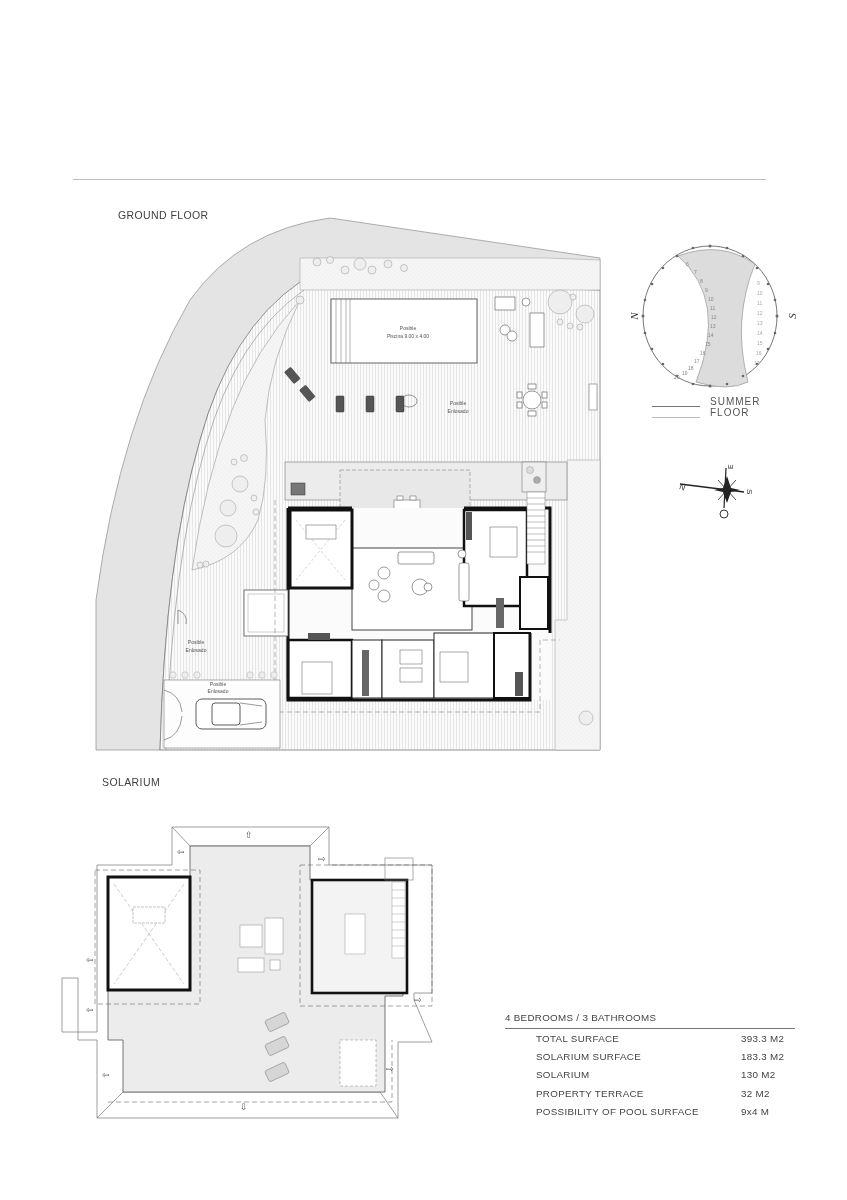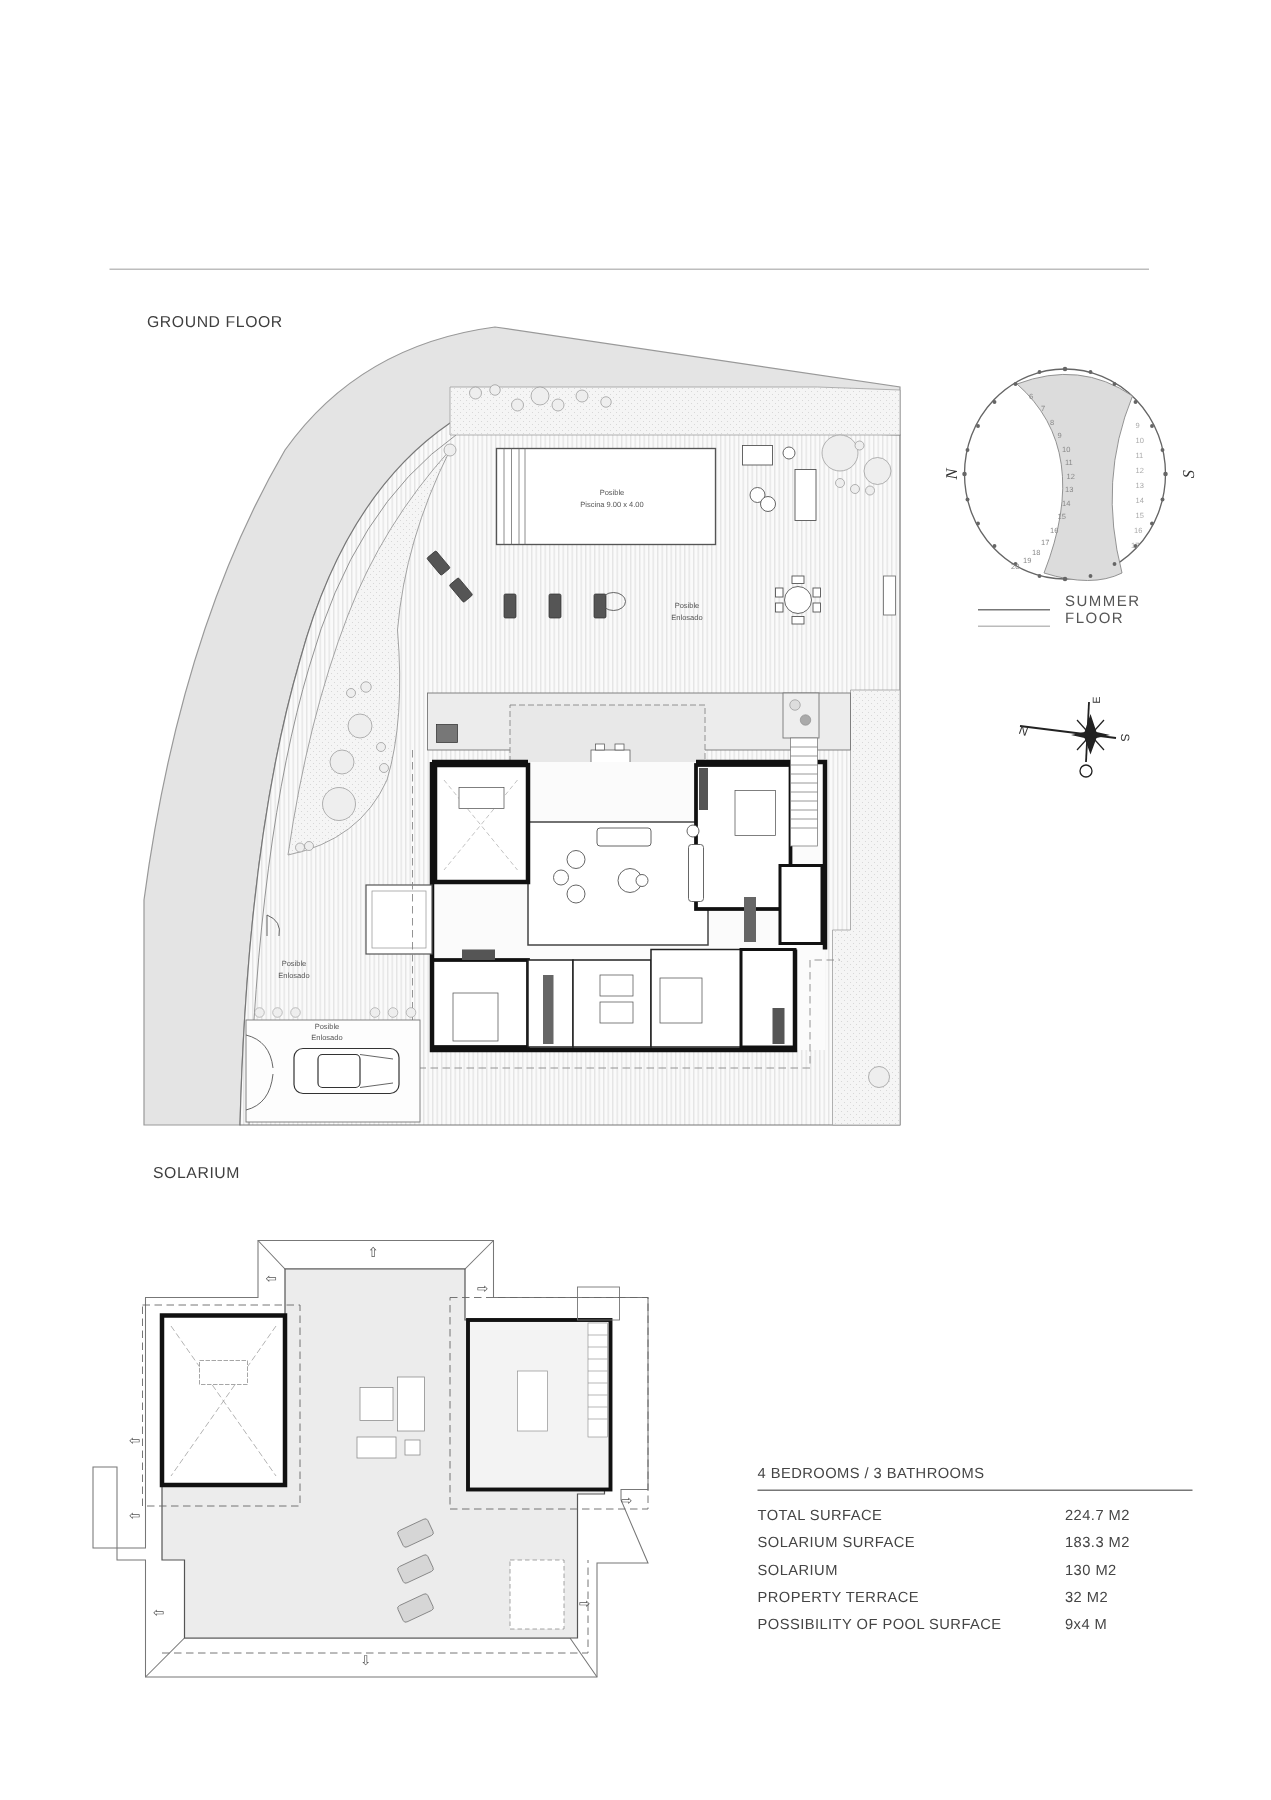--- a/index.html
+++ b/index.html
@@ -5,33 +5,33 @@
   html,body{margin:0;padding:0;background:#fff;}
   body{width:847px;height:1200px;position:relative;overflow:hidden;font-family:"Liberation Sans",sans-serif;color:#4a4a4a;}
   .rule{position:absolute;left:73px;top:179px;width:693px;height:1px;background:#bdbdbd;}
   .section-title{position:absolute;font-size:10.5px;letter-spacing:0.4px;color:#3e3e3e;}
   .tiny{font-size:5px;fill:#555;font-family:"Liberation Sans",sans-serif;}
   .legend{position:absolute;left:652px;top:396px;width:120px;font-size:10px;letter-spacing:1px;color:#555;}
   .legend .row{display:flex;align-items:flex-end;height:11px;}
   .legend .line{width:48px;height:0;margin-right:10px;}
   .legend .summer{border-top:1.3px solid #777;}
   .legend .winter{border-top:1px solid #bbb;}
-  .specs{position:absolute;left:505px;top:977px;width:290px;font-size:9.8px;letter-spacing:0.3px;color:#444;}
+  .specs{position:absolute;left:505px;top:1012px;width:290px;font-size:9.8px;letter-spacing:0.3px;color:#444;}
   .specs .head{padding-bottom:5px;border-bottom:1px solid #777;margin-bottom:4px;}
-  .specs .row{display:flex;height:18.2px;align-items:flex-end;}
+  .specs .row{display:flex;height:18.2px;align-items:flex-start;margin-left:31px;}
   .specs .row .k{width:205px;}
   .specs .row .v{flex:1;}
   svg{position:absolute;left:0;top:0;}
 </style>
 </head>
 <body>
 
 <div class="rule"></div>
 
-<div class="section-title" style="left:98px;top:209px;">GROUND FLOOR</div>
+<div class="section-title" style="left:118px;top:209px;">GROUND FLOOR</div>
 <div class="section-title" style="left:102px;top:776px;">SOLARIUM</div>
 
 <svg width="847" height="1200" viewBox="0 0 847 1200">
   <defs>
     <pattern id="deck" width="3" height="3" patternUnits="userSpaceOnUse">
       <rect width="3" height="3" fill="#fafafa"></rect>
       <line x1="0.5" y1="0" x2="0.5" y2="3" stroke="#dedede" stroke-width="0.7"></line>
     </pattern>
     <pattern id="garden" width="4" height="4" patternUnits="userSpaceOnUse">
       <rect width="4" height="4" fill="#f5f5f5"></rect>
@@ -363,21 +363,21 @@
   <div class="row">
     <span class="line winter"></span>
     <span>FLOOR</span>
   </div>
 </div>
 
 <div class="specs">
   <div class="head">4 BEDROOMS / 3 BATHROOMS</div>
   <div class="row">
     <span class="k">TOTAL SURFACE</span>
-    <span class="v">224.7 M2</span>
+    <span class="v">393.3 M2</span>
   </div>
   <div class="row">
     <span class="k">SOLARIUM SURFACE</span>
     <span class="v">183.3 M2</span>
   </div>
   <div class="row">
     <span class="k">SOLARIUM</span>
     <span class="v">130 M2</span>
   </div>
   <div class="row">

